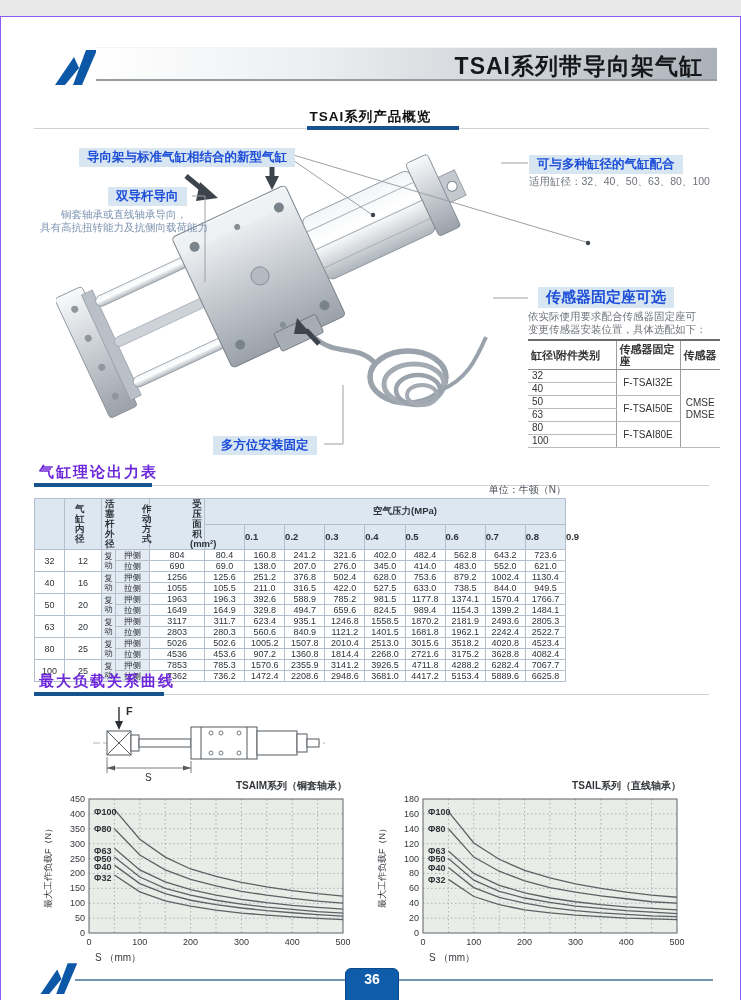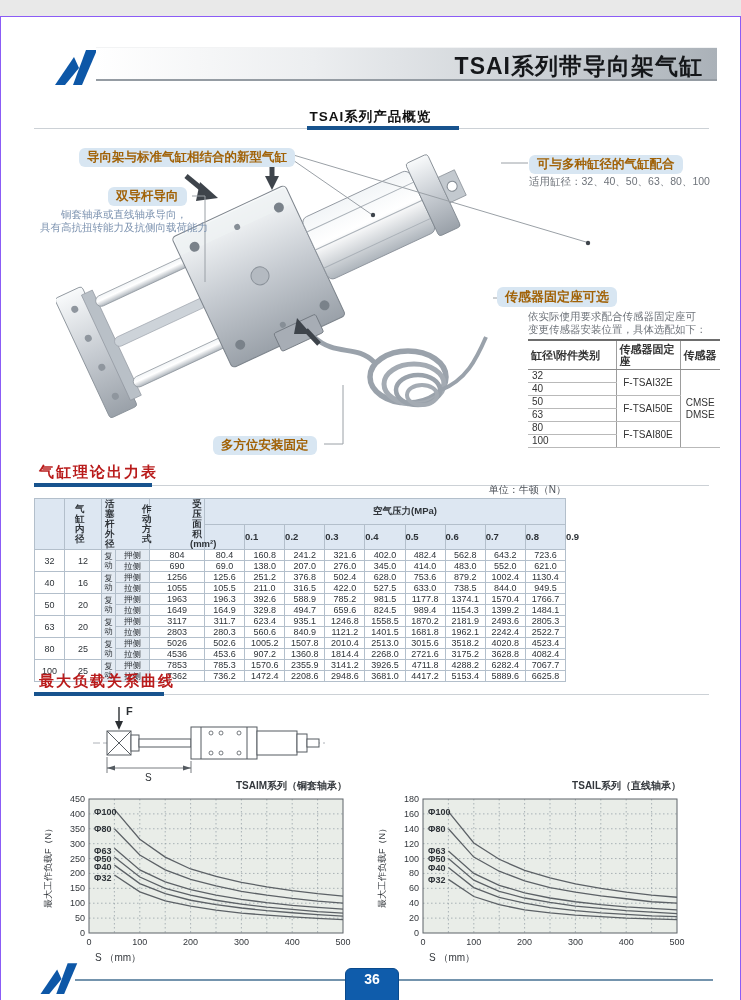--- a/index.html
+++ b/index.html
@@ -10,23 +10,23 @@
   
   .hdr-bar{position:absolute;left:95px;top:30px;width:621px;height:34px;
      background:linear-gradient(90deg,#ffffff 0%,#eceef0 35%,#c9ced3 75%,#aab1b8 100%);
      border-bottom:2px solid #959ca3;border-top:1px solid #f2f3f4;}
   .hdr-title{position:absolute;right:14px;top:3px;font-size:23px;font-weight:bold;color:#15171a;letter-spacing:1px;}
   .logo{position:absolute;}
   
   .ov-title{position:absolute;top:91px;left:0;width:100%;text-align:center;font-size:13.5px;font-weight:bold;color:#111;letter-spacing:1px;}
   .rule-gray{position:absolute;height:1px;background:#ccd1d6;}
   .rule-blue{position:absolute;height:4px;background:#17538e;}
-  .sec-title{position:absolute;font-size:15px;font-weight:bold;color:#b91c1c;letter-spacing:2px;}
-  
-  .callout{position:absolute;background:#d8e6f2;padding:1px 8px;font-size:12.5px;font-weight:bold;color:#a16207;white-space:nowrap;border-radius:6px;}
+  .sec-title{position:absolute;font-size:15px;font-weight:bold;color:#6d28d9;letter-spacing:2px;}
+  
+  .callout{position:absolute;background:#d8e6f2;padding:1px 8px;font-size:12.5px;font-weight:bold;color:#1d4ed8;white-space:nowrap;}
   .note{position:absolute;font-size:10.5px;color:#7d93b0;line-height:13px;white-space:nowrap;}
   .note-gray{position:absolute;font-size:10.5px;color:#6e737a;line-height:13px;white-space:nowrap;}
   .overlay{position:absolute;left:0;top:0;width:741px;height:1000px;pointer-events:none;}
   
   .stable{position:absolute;left:527px;top:322px;width:192px;border-collapse:collapse;
           font-size:10px;color:#333;table-layout:fixed;}
   .stable td{height:13px;padding:0 4px;border-bottom:1px solid #b9b9b9;text-align:left;line-height:12px;}
   .stable thead td{font-weight:bold;font-size:11px;border-top:2px solid #6d6d6d;border-bottom:1.4px solid #8c8c8c;padding:2px 3px;}
   .stable .vln{border-left:1px solid #9d9d9d;}
   .stable .ctr{text-align:center;}
@@ -136,21 +136,21 @@
   </svg>
 
   <div class="callout" style="left:78px;top:131px;">导向架与标准气缸相结合的新型气缸</div>
   <div class="callout" style="left:107px;top:170px;">双导杆导向</div>
   <div class="note" style="left:30px;top:191px;width:186px;text-align:center;">
     <div>铜套轴承或直线轴承导向，</div>
     <div>具有高抗扭转能力及抗侧向载荷能力</div>
   </div>
   <div class="callout" style="left:528px;top:138px;">可与多种缸径的气缸配合</div>
   <div class="note-gray" style="left:528px;top:158px;">适用缸径：32、40、50、63、80、100</div>
-  <div class="callout" style="left:496px;top:270px;font-size:13px;">传感器固定座可选</div>
+  <div class="callout" style="left:537px;top:270px;font-size:15px;">传感器固定座可选</div>
   <div class="note-gray" style="left:527px;top:293px;">依实际使用要求配合传感器固定座可</div>
   <div class="note-gray" style="left:527px;top:306px;">变更传感器安装位置，具体选配如下：</div>
   <div class="callout" style="left:212px;top:419px;">多方位安装固定</div>
 
   <table class="stable" id="sensor-table">
     <colgroup>
         <col style="width:88px">
         <col style="width:64px">
         <col style="width:40px">
       </colgroup>

